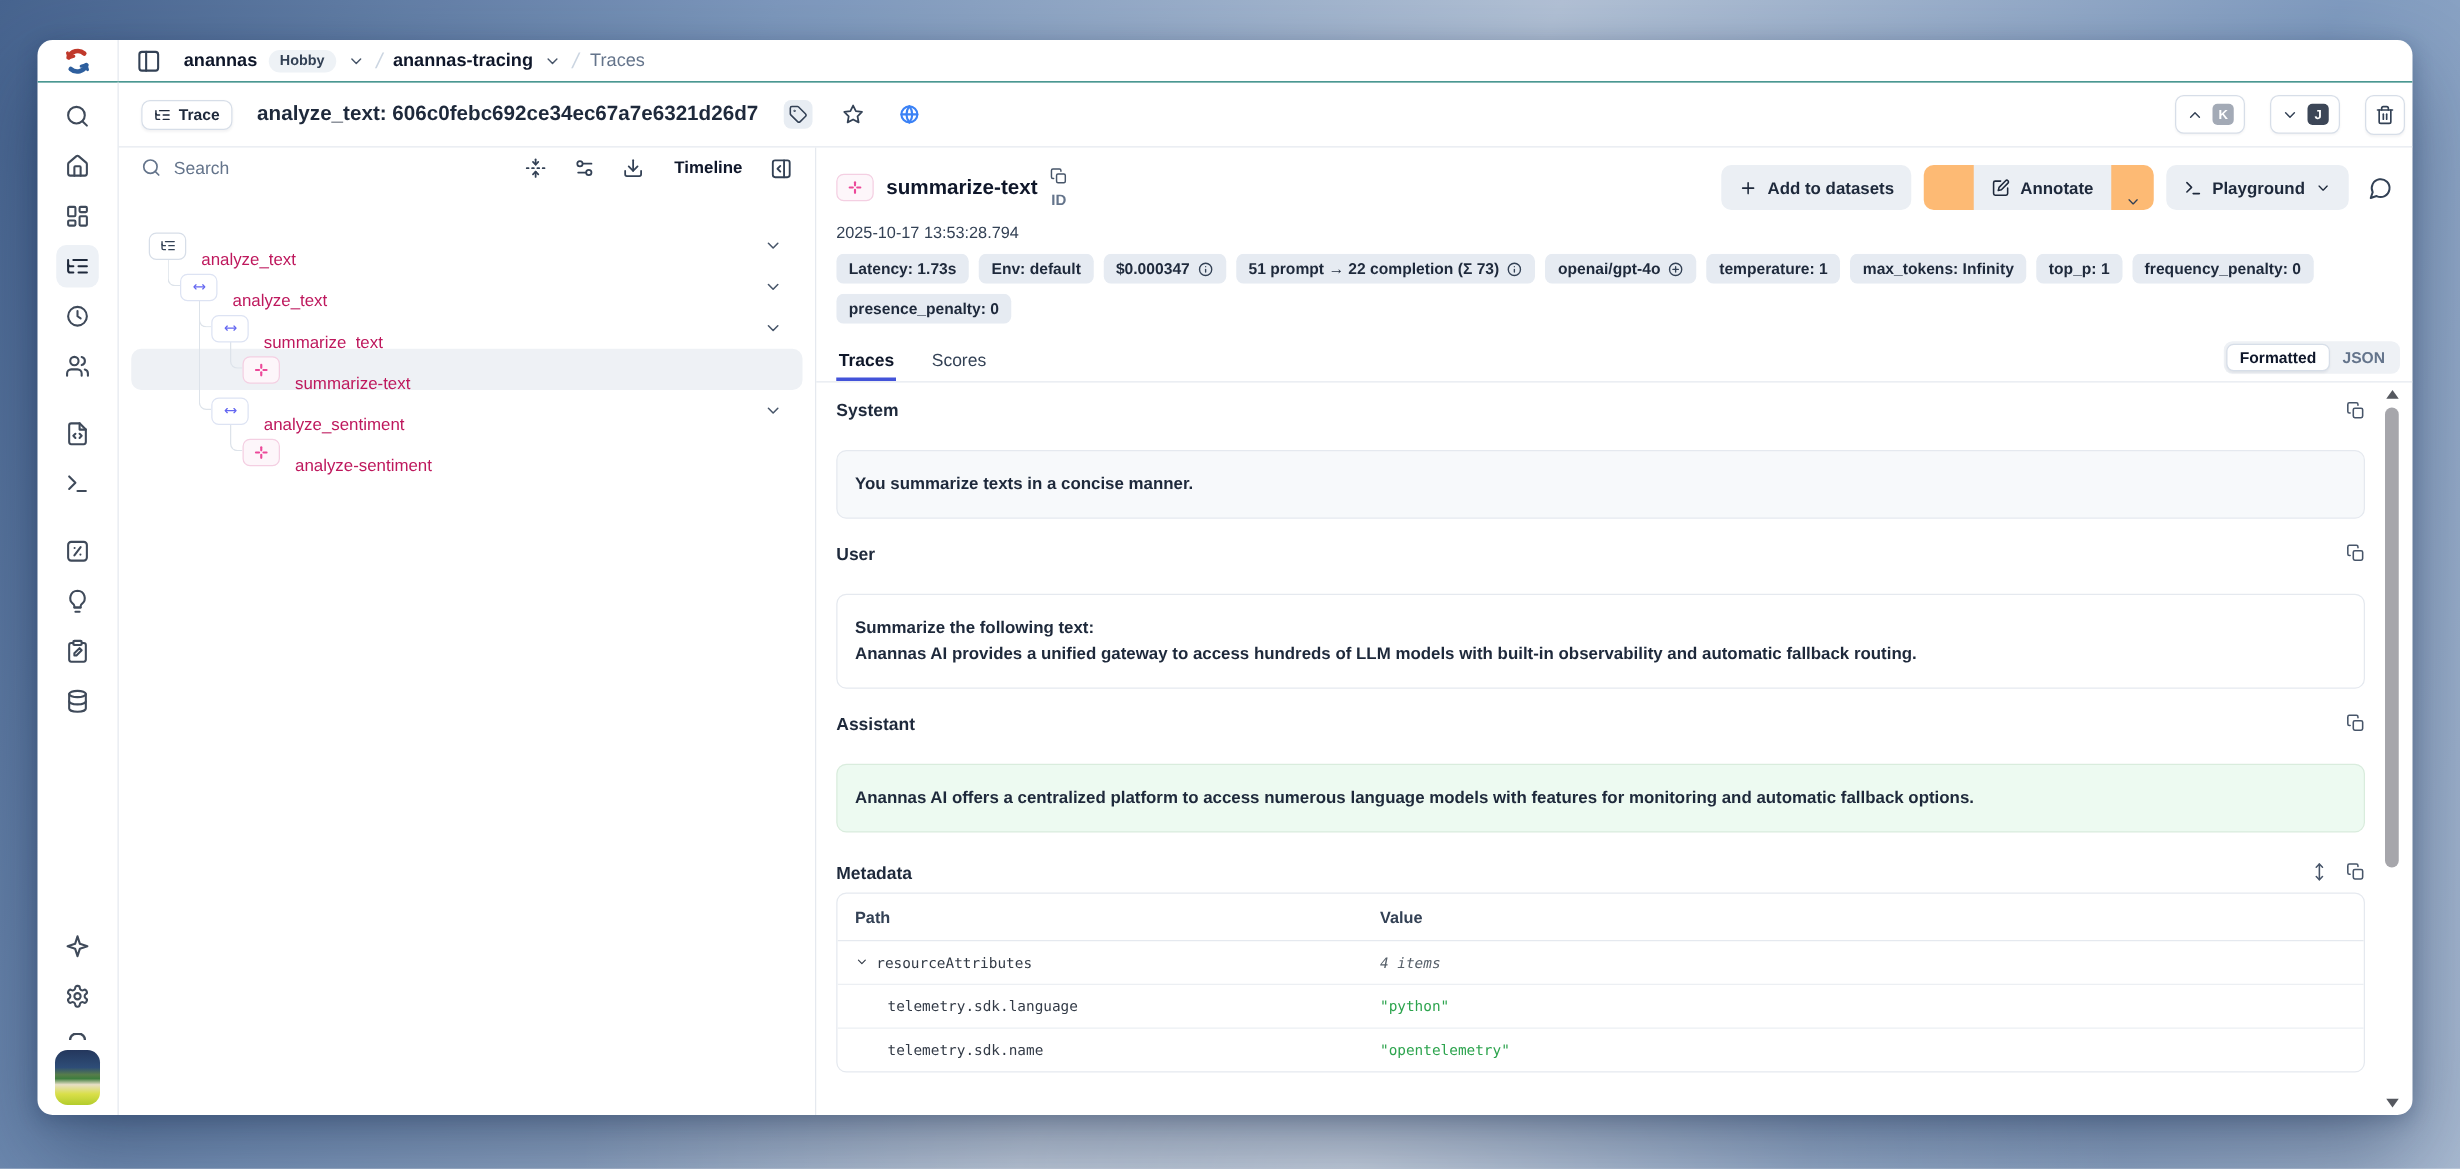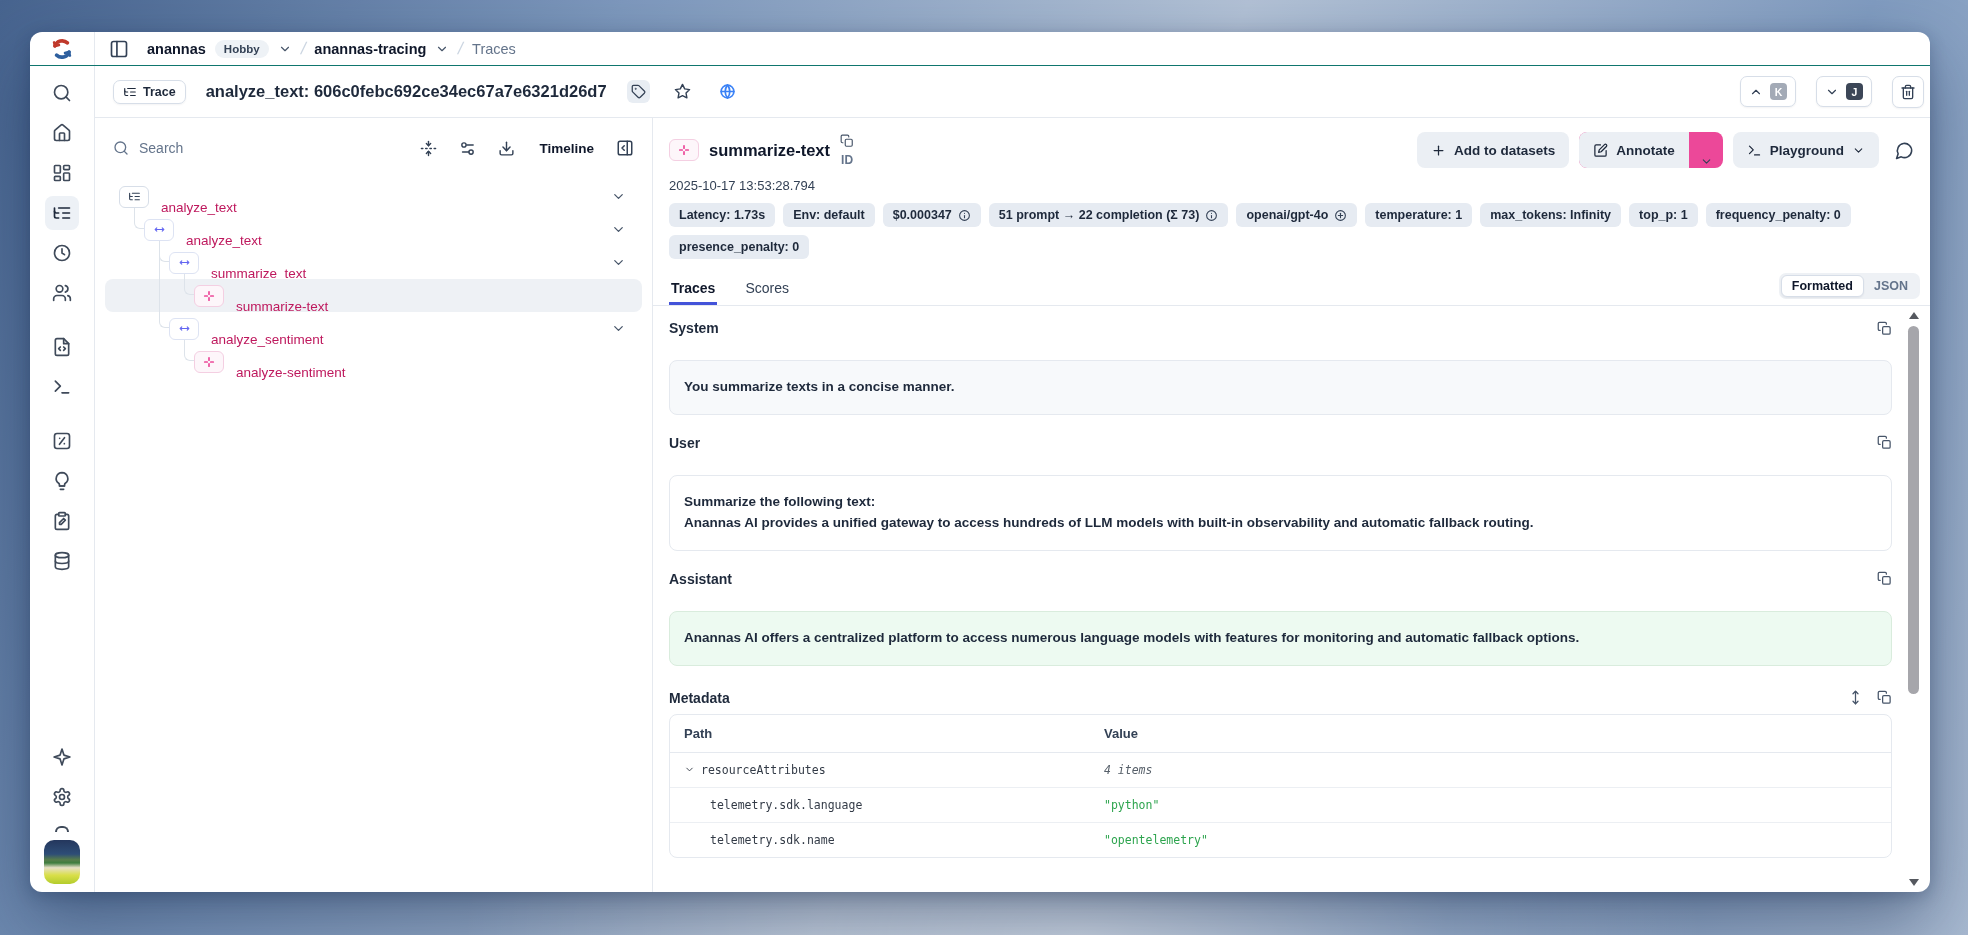--- a/index.html
+++ b/index.html
@@ -60,21 +60,21 @@
   .nav-btn { display:flex; align-items:center; gap:7px; background:#fff; border:1px solid #d7dee8; border-radius:7px; padding:6px 8px; box-shadow:0 1px 2px rgba(16,24,40,.05); color:#334155; cursor:pointer; }
   .kbd { width:17px; height:17px; border-radius:4px; font-size:10.5px; font-weight:700; color:#fff; display:flex; align-items:center; justify-content:center; }
   .kbd-k { background:#a3aab6; }
   .kbd-j { background:#3c4657; }
   .del-btn { background:#fff; border:1px solid #d7dee8; border-radius:7px; padding:7px; color:#334155; box-shadow:0 1px 2px rgba(16,24,40,.05); cursor:pointer; }
 
   .content-row { flex:1; display:flex; min-height:0; }
 
   
   .tree-panel { width:558px; border-right:1px solid #e5e9ef; padding:8px 6px 0 10px; display:flex; flex-direction:column; flex:none; }
-  .tree-toolbar { height:44px; display:flex; align-items:center; padding:0 8px 0 8px; color:#334155; }
+  .tree-toolbar { height:44px; display:flex; align-items:flex-start; padding:0 8px 0 8px; color:#334155; }
   .search-wrap { display:flex; align-items:center; gap:10px; flex:1; color:#64748b; }
   .search-wrap input { border:none; outline:none; font-size:14px; color:#334155; width:130px; font-family:inherit; background:transparent; }
   .search-wrap input::placeholder { color:#64748b; }
   .tool-ic { margin-left:22px; cursor:pointer; color:#334155; }
   .timeline-lbl { margin-left:24px; font-size:13.5px; font-weight:700; color:#0f172a; cursor:pointer; }
   .panel-close { margin-left:22px; margin-right:4px; }
 
   .tree { position:relative; margin-top:10px; }
   .tree-row { height:33px; display:flex; align-items:center; position:relative; border-radius:8px; margin-right:4px; cursor:pointer; }
   .tree-row.selected { background:#eef1f5; }
@@ -87,21 +87,21 @@
   .conn { position:absolute; border-left:1px solid #dde3ea; border-bottom:1px solid #dde3ea; border-bottom-left-radius:6px; width:10px; z-index:1; }
 
   
   .detail { flex:1; min-width:0; display:flex; flex-direction:column; position:relative; }
   .detail-head { display:flex; align-items:center; padding:14px 8px 0 16px; gap:10px; }
   .detail-title { font-size:16.5px; font-weight:700; color:#0f172a; }
   .id-copy { display:flex; align-items:center; gap:5px; color:#475569; cursor:pointer;flex-direction:column; }
   .id-lbl { font-size:12px; font-weight:700; color:#64748b; }
   .detail-head .spacer { flex:1; }
   .act-btn { display:flex; align-items:center; gap:8px; background:#ebeff4; border:none; border-radius:8px; height:36px; padding:0 14px; font-size:13.5px; font-weight:700; color:#1e293b; font-family:inherit; cursor:pointer; }
-  .split { display:flex; align-items:flex-end; background:#ec4899; border-radius:8px; overflow:hidden; }
+  .split { display:flex; align-items:flex-end; background:#fdba74; border-radius:8px; overflow:hidden;padding-left:40px; }
   .split .act-btn { border-radius:0; }
   .split-sep { width:1px; background:#d8dee6; margin:6px 0; }
   .split .chev-part { display:flex; align-items:center; padding:0 10px; color:#334155; cursor:pointer; }
   .comment-btn { background:none; border:none; color:#334155; padding:6px; margin-right:2px; cursor:pointer; }
 
   .timestamp { margin:10px 0 0 16px; font-size:13px; color:#334155; }
 
   .badges-row { display:flex; gap:8px; margin:10px 0 0 16px; white-space:nowrap; overflow:hidden; flex:none; }
   .badges-row.second { margin-top:8px; }
   .badge { background:#e6ebf2; border-radius:6px; padding:5px 10px; font-size:12.5px; font-weight:700; color:#1e293b; display:inline-flex; align-items:center; gap:6px; flex:none;justify-content:flex-end; }

